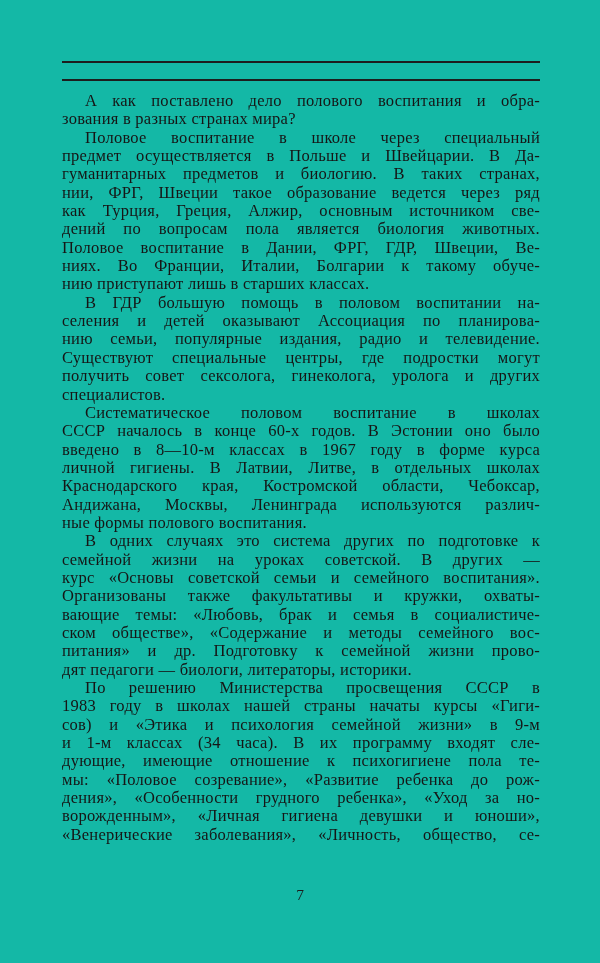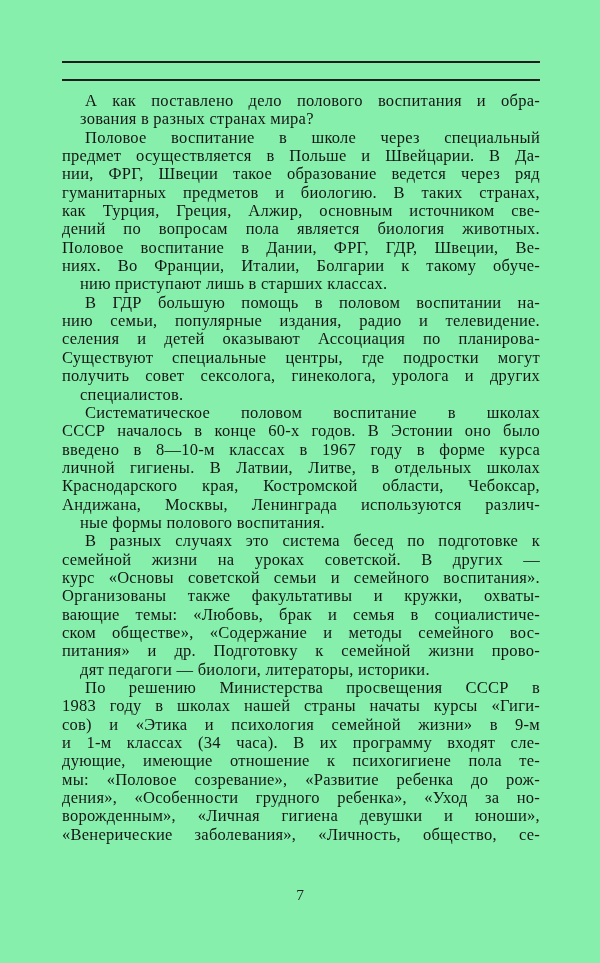--- a/index.html
+++ b/index.html
@@ -4,21 +4,21 @@
 <style>
   html, body {
     margin: 0;
     padding: 0;
     background: #faf9f6;
   }
   .page {
     position: relative;
     width: 600px;
     height: 963px;
-    background: #86efac;
+    background: #14b8a6;
     overflow: hidden;
     text-decoration: underline;
   }
   .rule {
     position: absolute;
     left: 62px;
     width: 478px;
     background: #1d1d1d;
   }
   .rule-top { top: 61px; height: 2px; }
@@ -33,21 +33,21 @@
     font-size: 16.5px;
     line-height: 18.35px;
     color: #161616;
     letter-spacing: 0.25px;
   }
   .paragraph { margin: 0; }
   .line {
     text-align: justify;
     text-align-last: justify;
   }
-  .line.flush { text-align-last: left; margin-left: 18px; }
+  .line.flush { text-align-last: left; }
   .line.indent { text-indent: 23px; }
 
   .page-number {
     position: absolute;
     top: 886px;
     left: 0;
     width: 600px;
     text-align: center;
     font-family: "Liberation Serif", "DejaVu Serif", serif;
     font-size: 15.5px;
@@ -62,47 +62,47 @@
   <div class="rule rule-bottom"></div>
 
   <div class="text-block" id="text-block">
       <div class="paragraph">
         <div class="line indent">А как поставлено дело полового воспитания и обра-</div>
         <div class="line flush">зования в разных странах мира?</div>
       </div>
       <div class="paragraph">
         <div class="line indent">Половое воспитание в школе через специальный</div>
         <div class="line">предмет осуществляется в Польше и Швейцарии. В Да-</div>
+        <div class="line">гуманитарных предметов и биологию. В таких странах,</div>
         <div class="line">нии, ФРГ, Швеции такое образование ведется через ряд</div>
-        <div class="line">гуманитарных предметов и биологию. В таких странах,</div>
         <div class="line">как Турция, Греция, Алжир, основным источником све-</div>
         <div class="line">дений по вопросам пола является биология животных.</div>
         <div class="line">Половое воспитание в Дании, ФРГ, ГДР, Швеции, Ве-</div>
         <div class="line">ниях. Во Франции, Италии, Болгарии к такому обуче-</div>
         <div class="line flush">нию приступают лишь в старших классах.</div>
       </div>
       <div class="paragraph">
         <div class="line indent">В ГДР большую помощь в половом воспитании на-</div>
+        <div class="line">селения и детей оказывают Ассоциация по планирова-</div>
         <div class="line">нию семьи, популярные издания, радио и телевидение.</div>
-        <div class="line">селения и детей оказывают Ассоциация по планирова-</div>
         <div class="line">Существуют специальные центры, где подростки могут</div>
         <div class="line">получить совет сексолога, гинеколога, уролога и других</div>
         <div class="line flush">специалистов.</div>
       </div>
       <div class="paragraph">
         <div class="line indent">Систематическое половом воспитание в школах</div>
         <div class="line">СССР началось в конце 60-х годов. В Эстонии оно было</div>
         <div class="line">введено в 8—10-м классах в 1967 году в форме курса</div>
         <div class="line">личной гигиены. В Латвии, Литве, в отдельных школах</div>
         <div class="line">Краснодарского края, Костромской области, Чебоксар,</div>
         <div class="line">Андижана, Москвы, Ленинграда используются различ-</div>
         <div class="line flush">ные формы полового воспитания.</div>
       </div>
       <div class="paragraph">
-        <div class="line indent">В разных случаях это система бесед по подготовке к</div>
+        <div class="line indent">В одних случаях это система других по подготовке к</div>
         <div class="line">семейной жизни на уроках советской. В других —</div>
         <div class="line">курс «Основы советской семьи и семейного воспитания».</div>
         <div class="line">Организованы также факультативы и кружки, охваты-</div>
         <div class="line">вающие темы: «Любовь, брак и семья в социалистиче-</div>
         <div class="line">ском обществе», «Содержание и методы семейного вос-</div>
         <div class="line">питания» и др. Подготовку к семейной жизни прово-</div>
         <div class="line flush">дят педагоги — биологи, литераторы, историки.</div>
       </div>
       <div class="paragraph">
         <div class="line indent">По решению Министерства просвещения СССР в</div>

